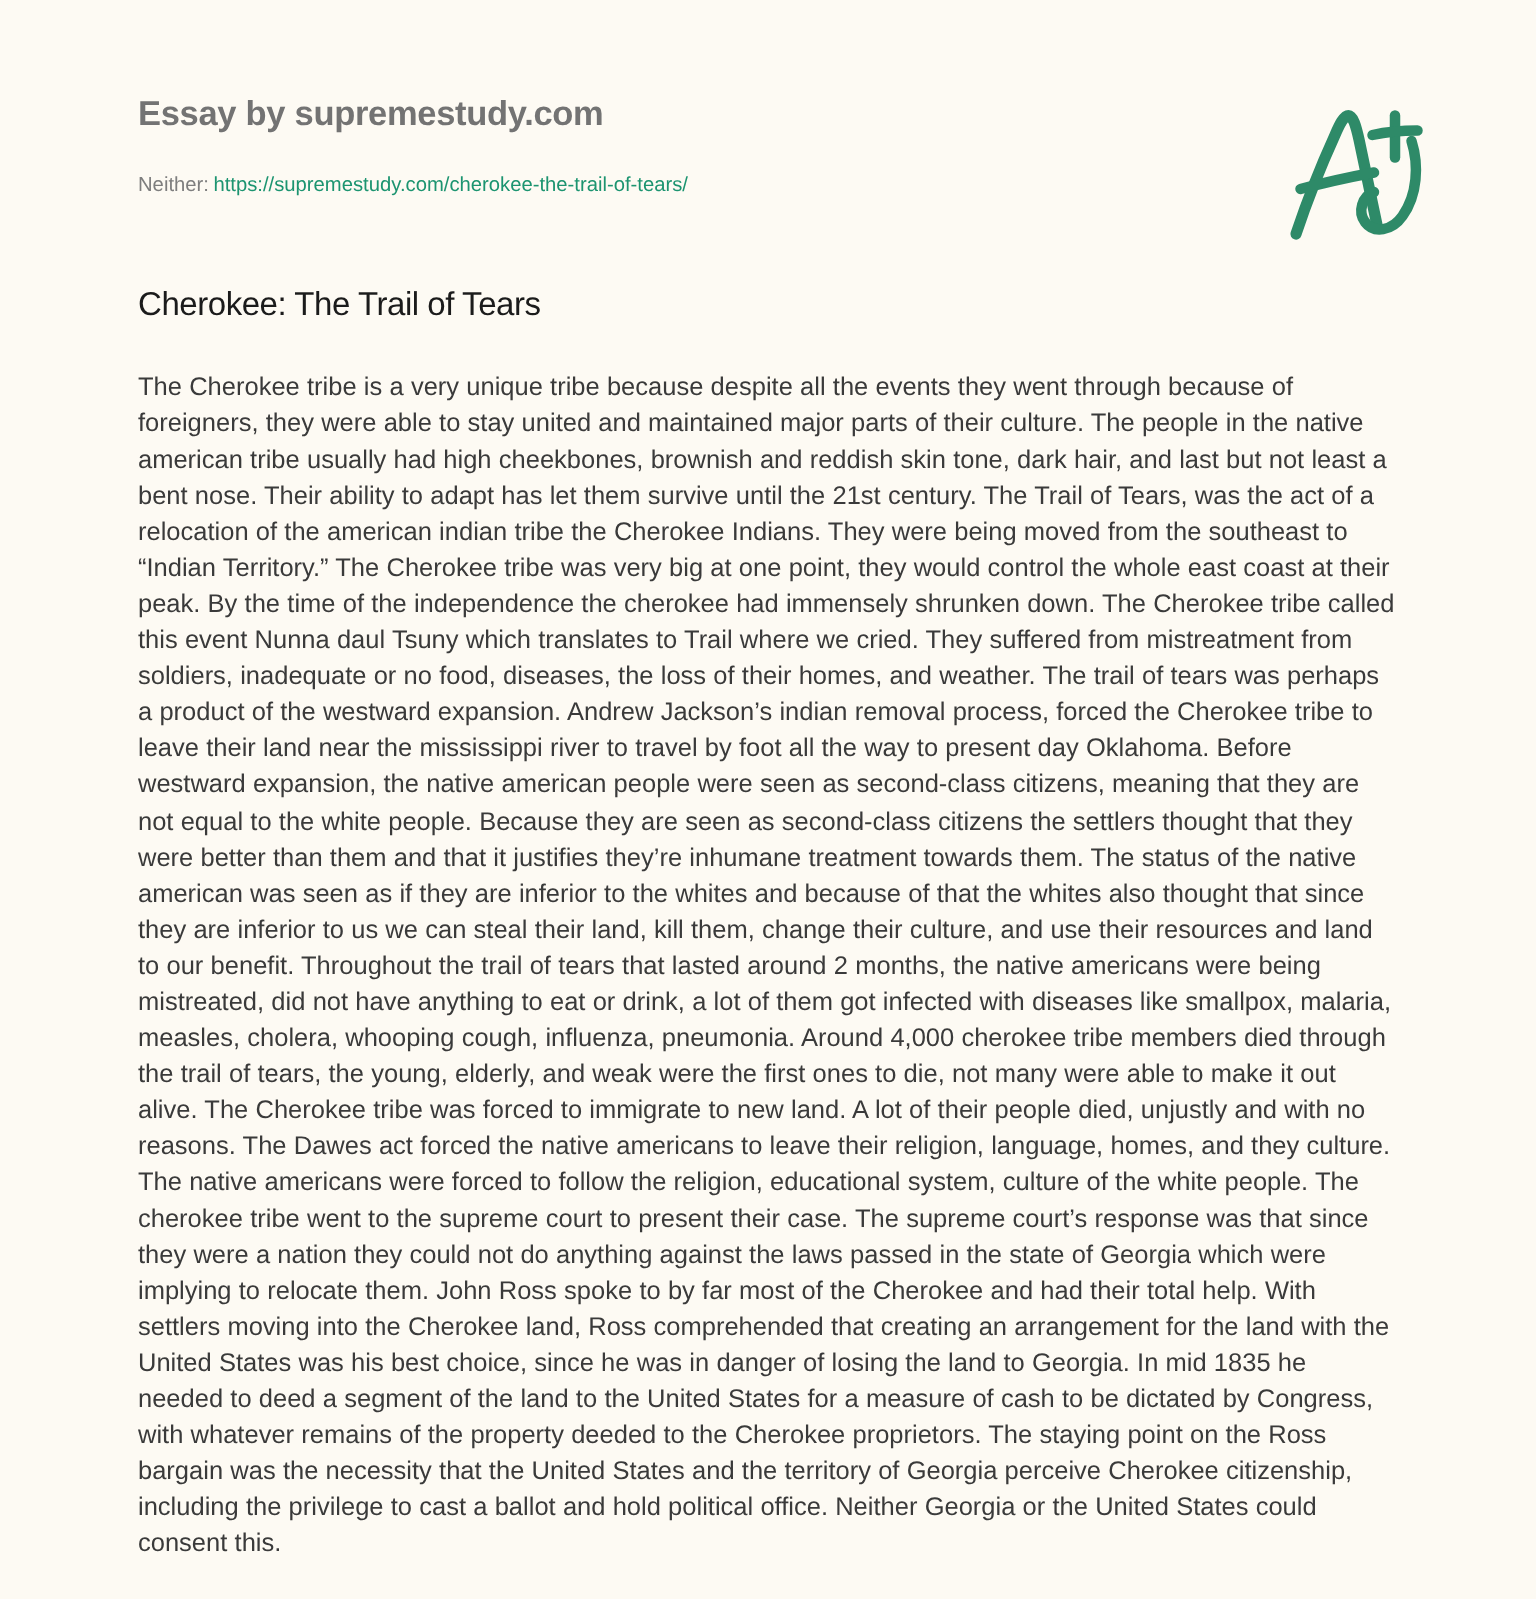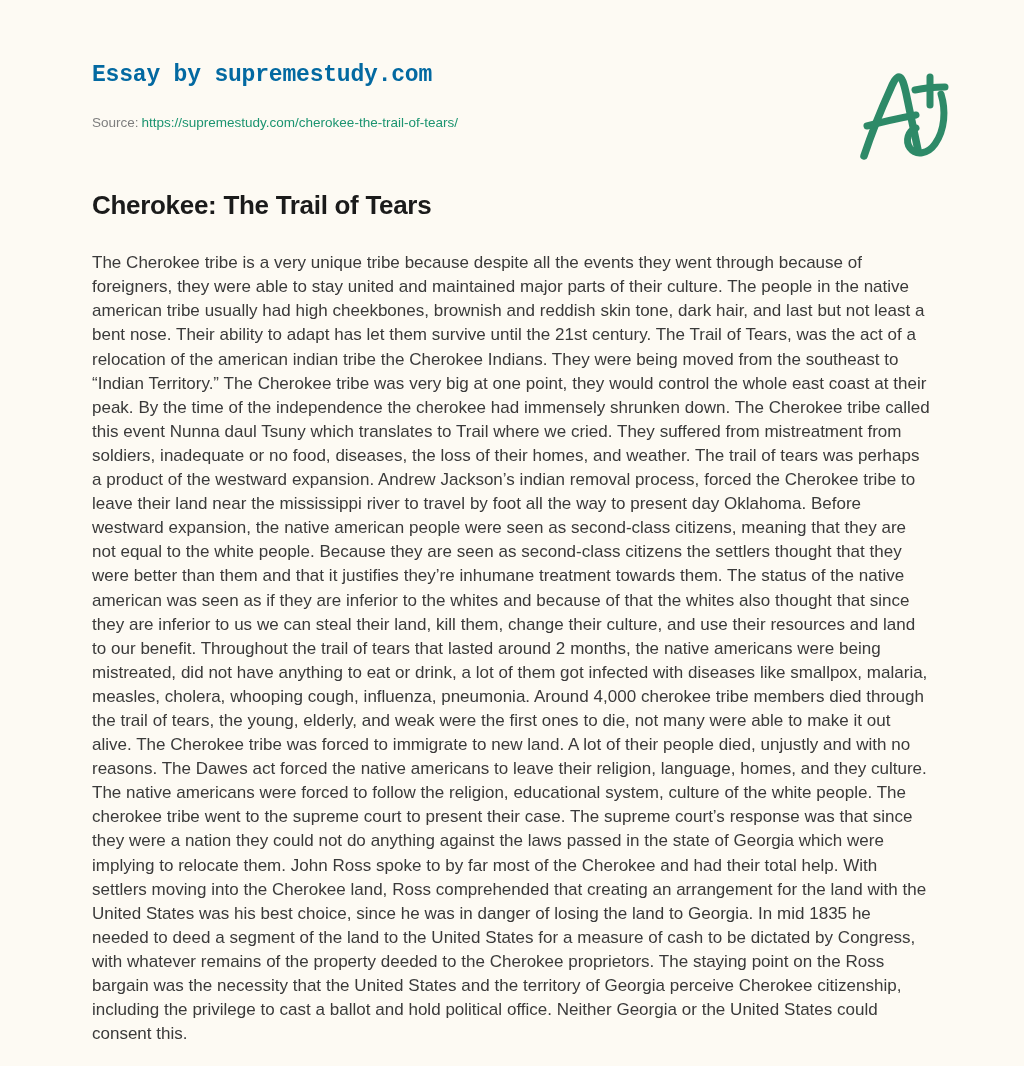--- a/index.html
+++ b/index.html
@@ -27,25 +27,24 @@
   
   .header {
     position: relative;
     padding: 62px 92px 0 92px;
     height: 190px;
   }
 
   .brand-title {
     font-size: 23px;
     font-weight: bold;
-    color: #0369a1;
+    color: #737373;
     letter-spacing: -0.2px;
     margin: 0 0 26px 0;
     line-height: 1.15;
-    font-family: Liberation Mono, monospace;
   }
 
   .source-line {
     font-size: 13.5px;
     line-height: 1.3;
     color: #7e7e7e;
     white-space: nowrap;
   }
   .source-label {
     color: #7e7e7e;
@@ -69,22 +68,22 @@
     width: 120px;
     height: 120px;
   }
 
   
   .article {
     padding: 0 92px 0 92px;
   }
 
   .essay-title {
-    font-size: 26px;
-    font-weight: bold;
+    font-size: 22px;
+    font-weight: normal;
     color: #1b1b1b;
     letter-spacing: -0.3px;
     line-height: 1.2;
     margin: 0 0 30px 0;
   }
 
   .essay-body {
     font-size: 17px;
     line-height: 24.1px;
     color: #3a3a3a;
@@ -96,21 +95,21 @@
 </style>
 </head>
 <body>
 
 <div class="page">
 
   <div class="header">
     <h1 class="brand-title">Essay by supremestudy.com</h1>
 
     <div class="source-line">
-      <span class="source-label">Source:</span><a class="source-link" href="#">https://supremestudy.com/cherokee-the-trail-of-tears/</a>
+      <span class="source-label">Neither:</span><a class="source-link" href="#">https://supremestudy.com/cherokee-the-trail-of-tears/</a>
     </div>
 
     <div class="logo">
       <svg viewBox="0 0 120 120" xmlns="http://www.w3.org/2000/svg" fill="none" stroke="#2e8a68" stroke-linecap="round" stroke-linejoin="round">
 
         <path d="M18 104 C24 86, 34 60, 44 38 C47 31, 50 25, 53 25 C56 25, 58 32, 60 41 C64 60, 69 84, 72 98" stroke-width="7.5"></path>
 
         <path d="M21 74 C36 70, 54 66, 70 63" stroke-width="7"></path>
 
         <path d="M84 25 C84 34, 84 44, 84 53" stroke-width="7"></path>

